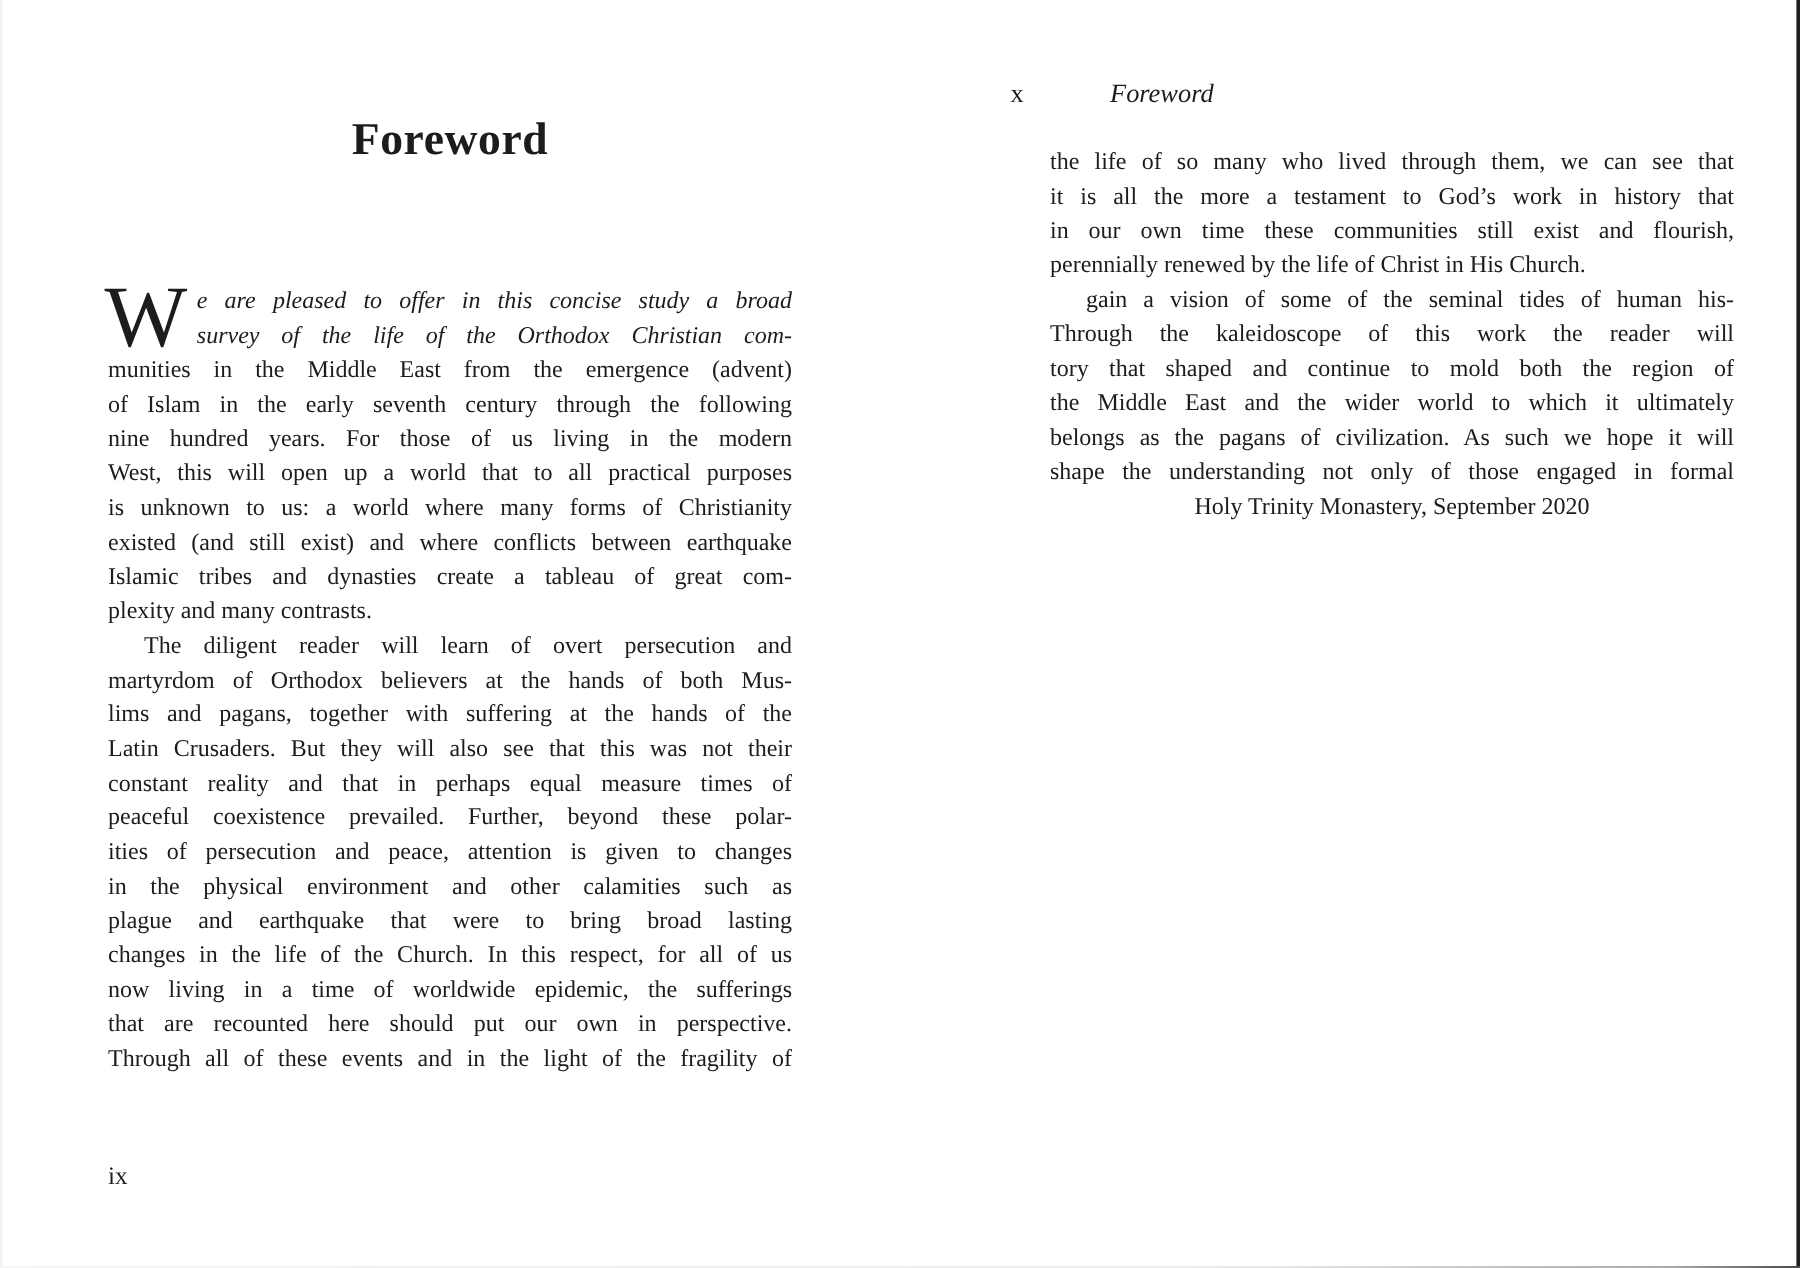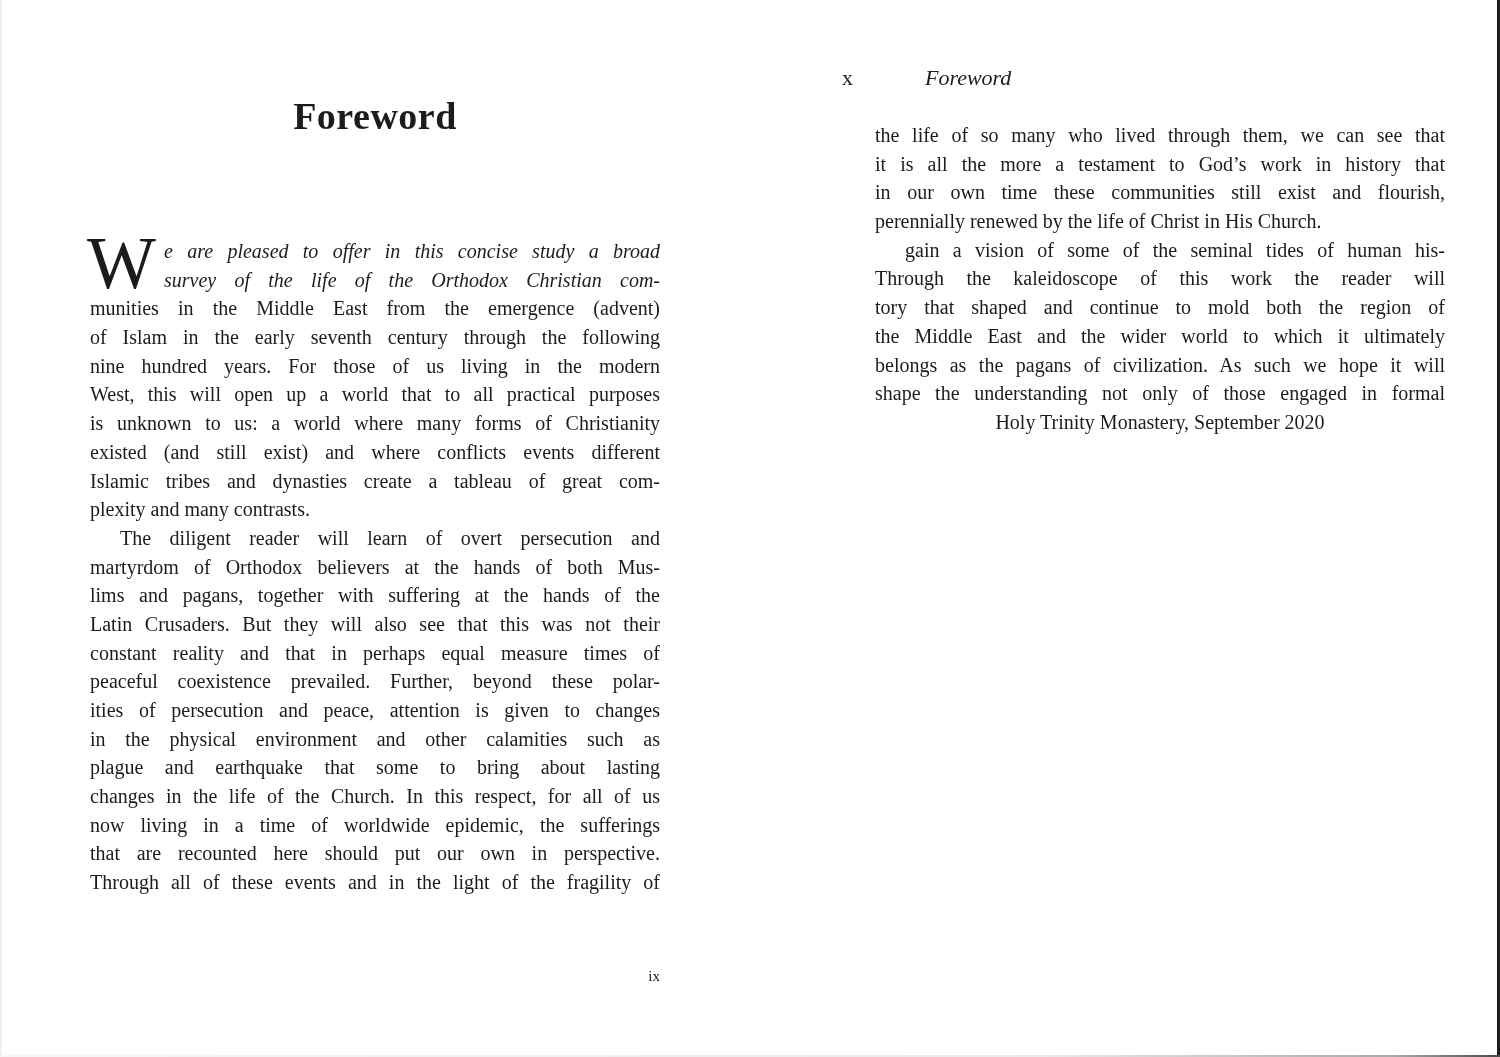--- a/index.html
+++ b/index.html
@@ -42,21 +42,21 @@
   .dc-indent { padding-left:74px;font-style:italic; }
   .indent-first .line:first-child { text-indent:30px; }
 
   .dropcap {
     position:absolute; left:-3px; top:-10px;
     font-size:73px; line-height:1; font-weight:normal;
   }
 
   .folio {
     position:absolute; top:968px; left:0; width:100%;
-    text-align:right; font-size:15px;
+    text-align:left; font-size:21px;
   }
 
   .running-head { position:absolute; top:63px; left:0; width:100%; height:29px; font-size:22px; line-height:29px; }
   .folio-top    { position:absolute; left:4px; }
   .running-title{ position:absolute; left:87px; font-style:italic; }
 
   .signature {
     height:28.7px; line-height:28.7px;
     font-size:20px; text-align:center;
   }
@@ -77,35 +77,35 @@
       <div class="para">
         <span class="dropcap">W</span>
         <div>
             <div class="line dc-indent">e are pleased to offer in this concise study a broad</div>
             <div class="line dc-indent">survey of the life of the Orthodox Christian com-</div>
             <div class="line">munities in the Middle East from the emergence (advent)</div>
             <div class="line">of Islam in the early seventh century through the following</div>
             <div class="line">nine hundred years. For those of us living in the modern</div>
             <div class="line">West, this will open up a world that to all practical purposes</div>
             <div class="line">is unknown to us: a world where many forms of Christianity</div>
-            <div class="line">existed (and still exist) and where conflicts events different</div>
+            <div class="line">existed (and still exist) and where conflicts between earthquake</div>
             <div class="line">Islamic tribes and dynasties create a tableau of great com-</div>
             <div class="line line-last">plexity and many contrasts.</div>
           </div>
       </div>
       <div class="para indent-first">
           <div class="line">The diligent reader will learn of overt persecution and</div>
           <div class="line">martyrdom of Orthodox believers at the hands of both Mus-</div>
           <div class="line">lims and pagans, together with suffering at the hands of the</div>
           <div class="line">Latin Crusaders. But they will also see that this was not their</div>
           <div class="line">constant reality and that in perhaps equal measure times of</div>
           <div class="line">peaceful coexistence prevailed. Further, beyond these polar-</div>
           <div class="line">ities of persecution and peace, attention is given to changes</div>
           <div class="line">in the physical environment and other calamities such as</div>
-          <div class="line">plague and earthquake that some to bring about lasting</div>
+          <div class="line">plague and earthquake that were to bring broad lasting</div>
           <div class="line">changes in the life of the Church. In this respect, for all of us</div>
           <div class="line">now living in a time of worldwide epidemic, the sufferings</div>
           <div class="line">that are recounted here should put our own in perspective.</div>
           <div class="line">Through all of these events and in the light of the fragility of</div>
         </div>
     </div>
 
     <div class="folio">ix</div>
   </div>
 

